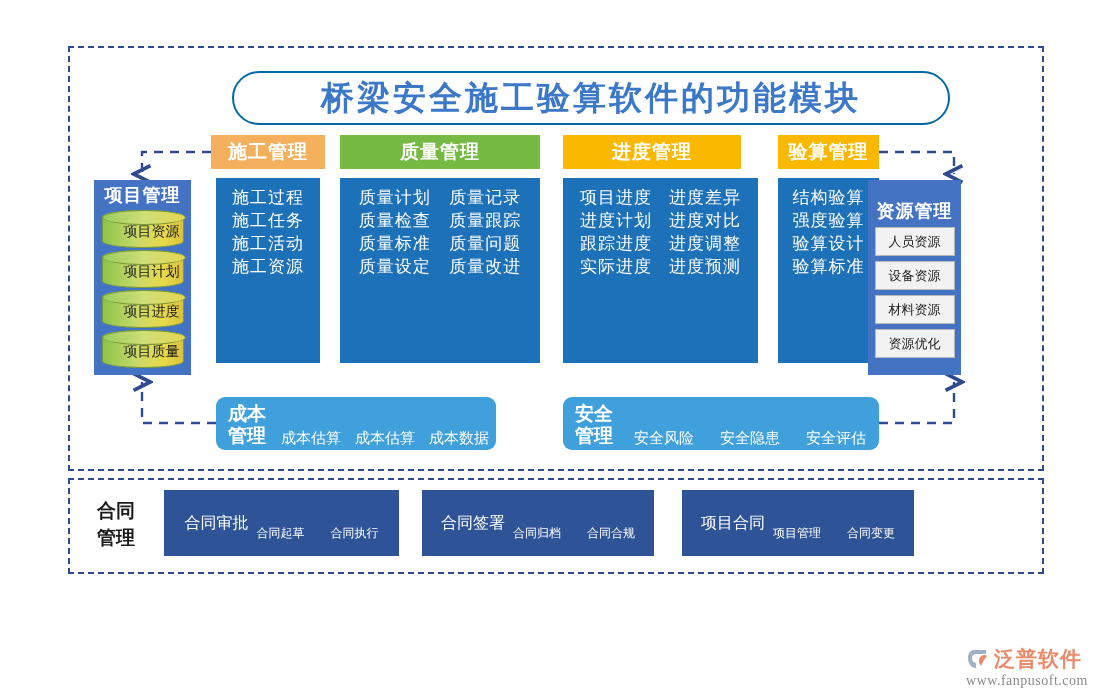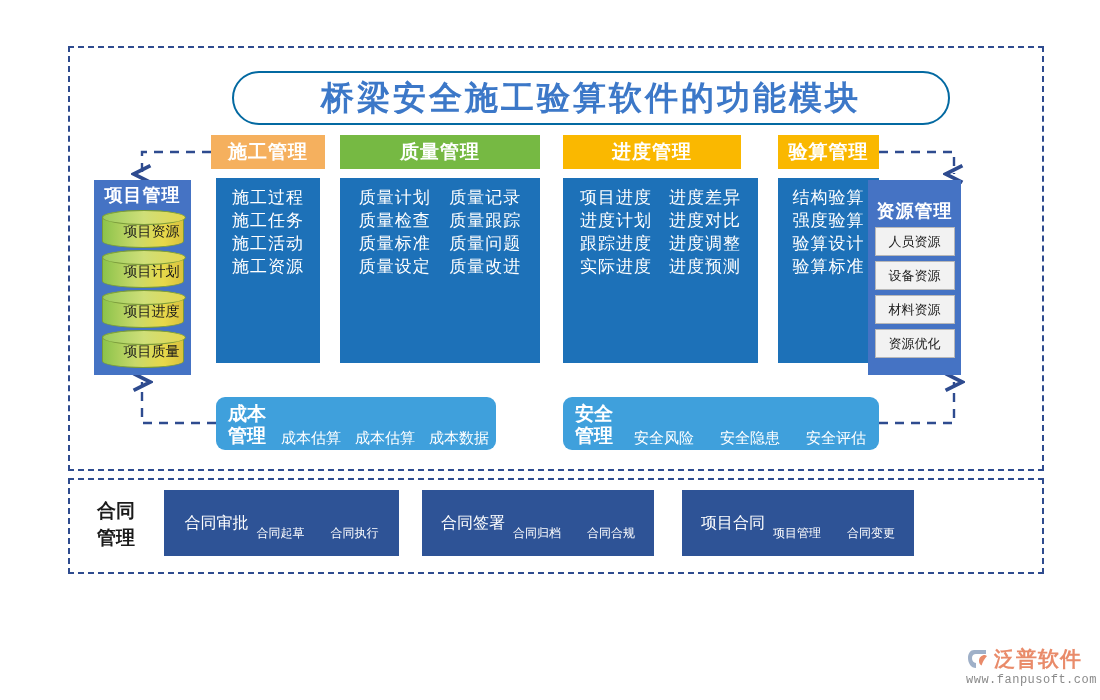--- a/index.html
+++ b/index.html
@@ -147,22 +147,22 @@
   #connectors { position: absolute; left: 0; top: 0; width: 1100px; height: 700px; pointer-events: none; }
 
   
   #logo {
     position: absolute; left: 966px; top: 645px; width: 128px; height: 46px;
     display: flex; flex-direction: column; align-items: flex-start;
   }
   #logo .logo-top { display: flex; align-items: center; gap: 4px; }
   #logo .logo-text { color: #E98B6A; font-size: 21px; font-weight: 700; letter-spacing: 1px;
     font-family: "DejaVu Serif", "Liberation Serif", serif; white-space: nowrap; }
-  #logo .logo-url { color: #8A8A8A; font-size: 12px; letter-spacing: 0.5px;
-    font-family: Liberation Mono, monospace; }
+  #logo .logo-url { color: #8A8A8A; font-size: 14px; letter-spacing: 0.5px;
+    font-family: Liberation Serif, serif; }
 </style>
 </head>
 <body>
 
 <div id="stage">
 
   <div id="upper-frame" class="dashed-frame"></div>
   <div id="lower-frame" class="dashed-frame"></div>
 
   <svg id="connectors">

